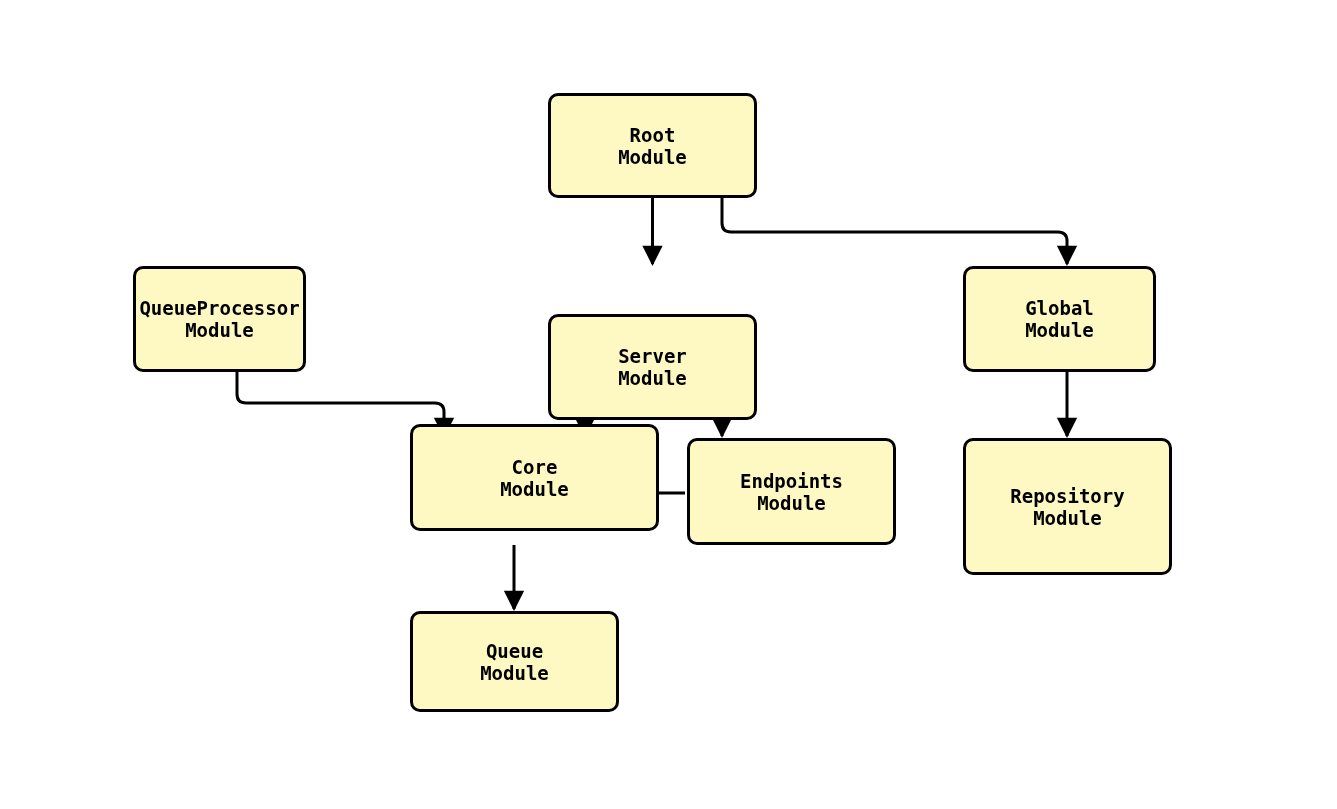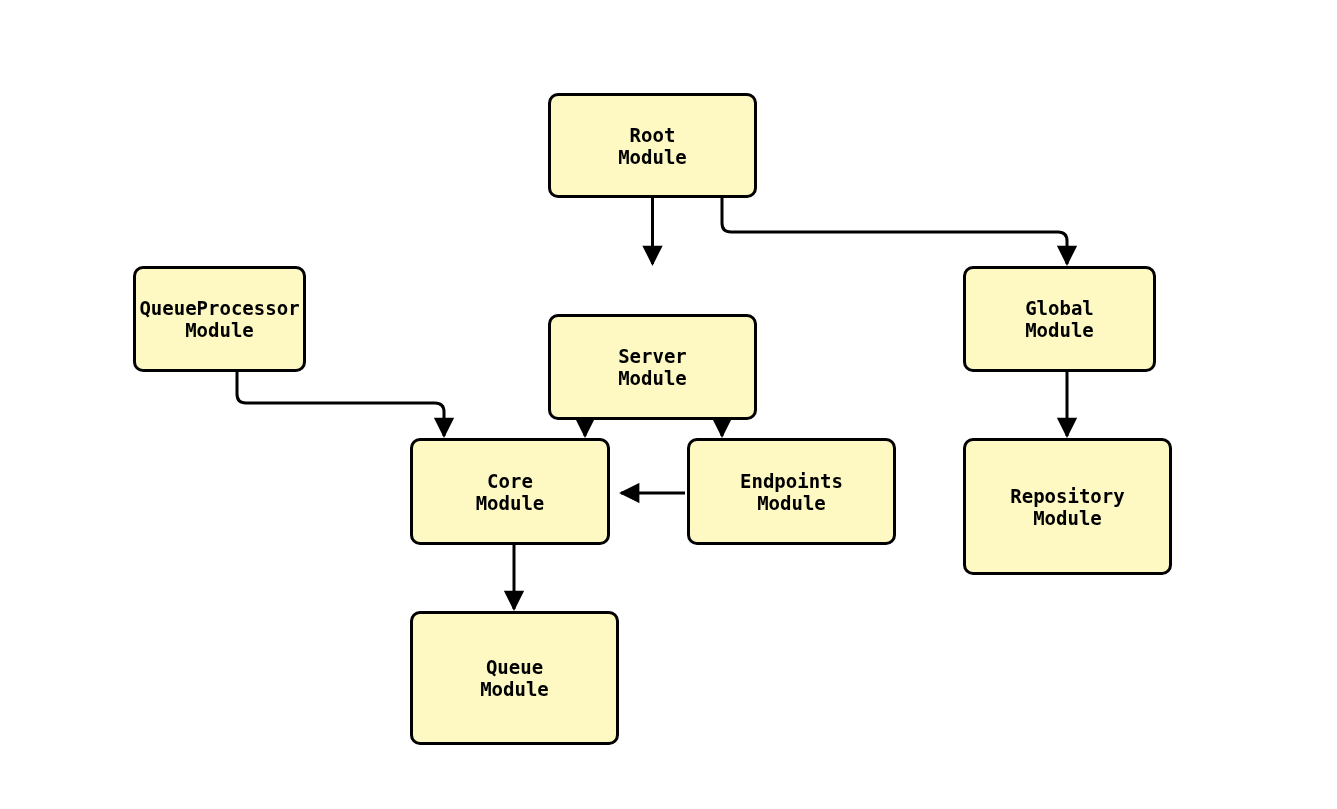--- a/index.html
+++ b/index.html
@@ -78,30 +78,30 @@
 Module</span>
       </div>
       <div class="node" style="left: 548px; top: 266px; width: 209px; height: 106px; margin-top: 48px;">
         <span class="node-label">Server
 Module</span>
       </div>
       <div class="node" style="left: 963px; top: 266px; width: 193px; height: 106px;">
         <span class="node-label">Global
 Module</span>
       </div>
-      <div class="node" style="left: 410px; top: 438px; width: 200px; height: 107px;">
+      <div class="node" style="left: 410px; top: 424px; width: 249px; height: 107px;">
         <span class="node-label">Core
 Module</span>
       </div>
       <div class="node" style="left: 687px; top: 438px; width: 209px; height: 107px;">
         <span class="node-label">Endpoints
 Module</span>
       </div>
       <div class="node" style="left: 963px; top: 438px; width: 209px; height: 137px;">
         <span class="node-label">Repository
 Module</span>
       </div>
-      <div class="node" style="left: 410px; top: 611px; width: 209px; height: 134px;">
+      <div class="node" style="left: 410px; top: 611px; width: 209px; height: 101px;">
         <span class="node-label">Queue
 Module</span>
       </div>
     </div>
 </div>
 
 </body></html>

